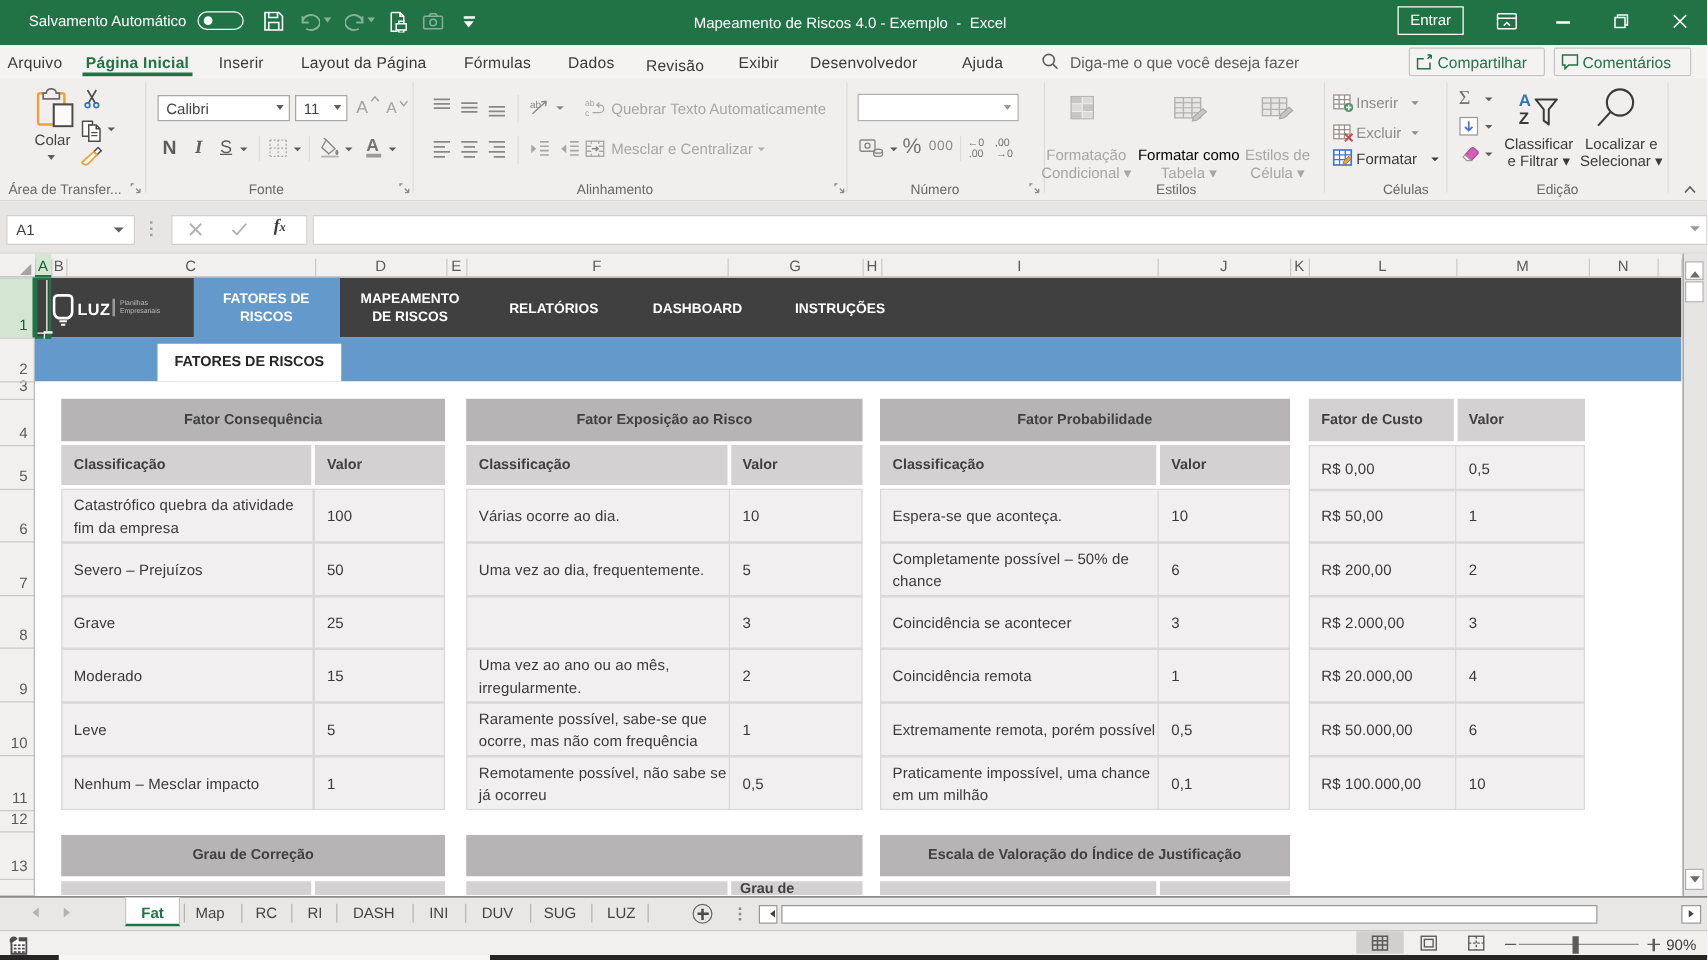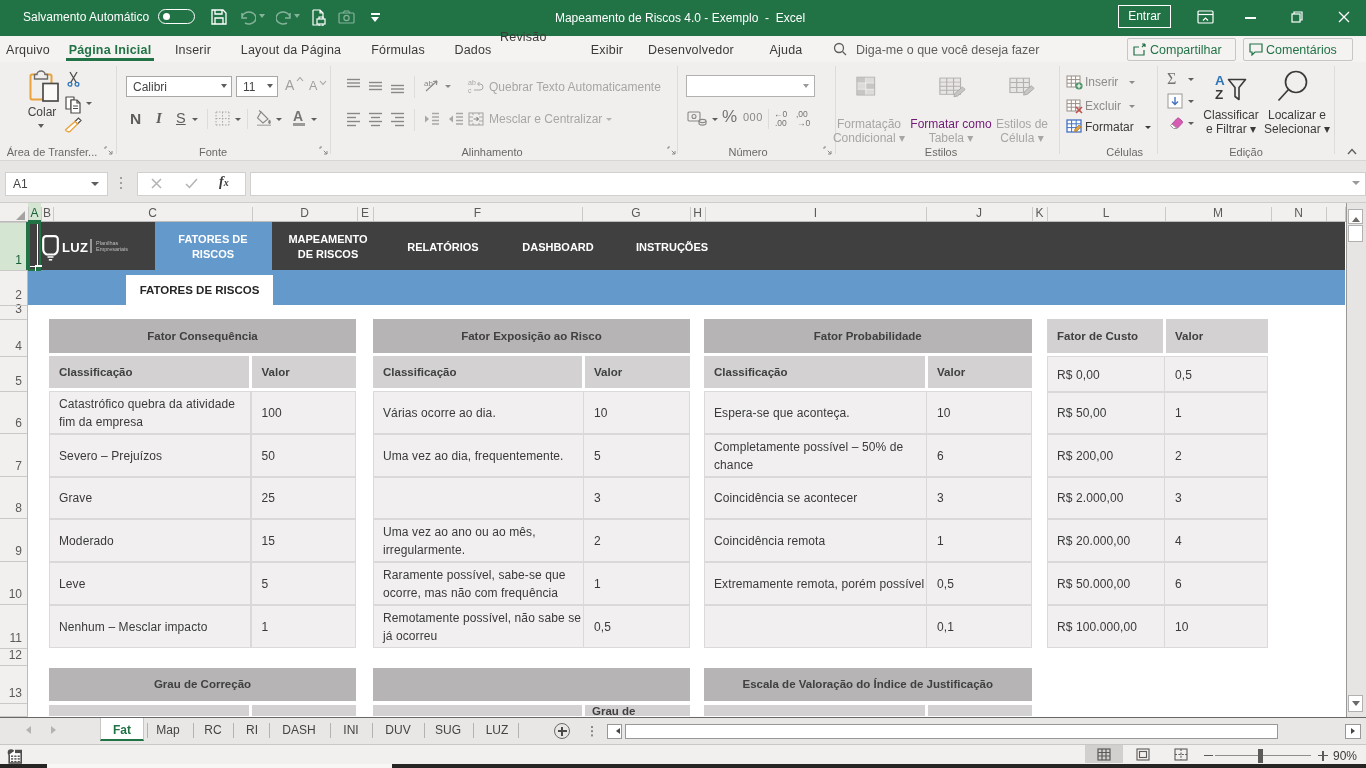--- a/index.html
+++ b/index.html
@@ -65,21 +65,21 @@
 <svg class="ab ic" style="left:1338px;top:11px" width="12" height="12" viewBox="0 0 12 12">
       <path d="M1 1 L11 11 M11 1 L1 11" stroke="#fff" stroke-width="1.3"></path>
     </svg>
 <div class="ab" style="left:0;top:36px;width:1366px;height:26px;background:#f5f3f2;"></div>
 <div class="ab" style="left:-7px;top:43px;width:70px;height:16px;text-align:center;color:#3b3a39;font-weight:400;font-size:12.5px;line-height:15px;letter-spacing:.2px;">Arquivo</div>
 <div class="ab" style="left:50px;top:43px;width:120px;height:16px;text-align:center;color:#217346;font-weight:700;font-size:12.5px;line-height:15px;letter-spacing:.2px;">Página Inicial</div>
 <div class="ab" style="left:158px;top:43px;width:70px;height:16px;text-align:center;color:#3b3a39;font-weight:400;font-size:12.5px;line-height:15px;letter-spacing:.2px;">Inserir</div>
 <div class="ab" style="left:226px;top:43px;width:130px;height:16px;text-align:center;color:#3b3a39;font-weight:400;font-size:12.5px;line-height:15px;letter-spacing:.2px;">Layout da Página</div>
 <div class="ab" style="left:353px;top:43px;width:90px;height:16px;text-align:center;color:#3b3a39;font-weight:400;font-size:12.5px;line-height:15px;letter-spacing:.2px;">Fórmulas</div>
 <div class="ab" style="left:438px;top:43px;width:70px;height:16px;text-align:center;color:#3b3a39;font-weight:400;font-size:12.5px;line-height:15px;letter-spacing:.2px;">Dados</div>
-<div class="ab" style="left:500px;top:30px;width:80px;height:16px;color:#3b3a39;font-weight:400;font-size:12.5px;line-height:15px;letter-spacing:.2px;">Revisão</div>
+<div class="ab" style="left:500px;top:46px;width:80px;height:16px;text-align:center;color:#3b3a39;font-weight:400;font-size:12.5px;line-height:15px;letter-spacing:.2px;">Revisão</div>
 <div class="ab" style="left:572px;top:43px;width:70px;height:16px;text-align:center;color:#3b3a39;font-weight:400;font-size:12.5px;line-height:15px;letter-spacing:.2px;">Exibir</div>
 <div class="ab" style="left:636px;top:43px;width:110px;height:16px;text-align:center;color:#3b3a39;font-weight:400;font-size:12.5px;line-height:15px;letter-spacing:.2px;">Desenvolvedor</div>
 <div class="ab" style="left:756px;top:43px;width:60px;height:16px;text-align:center;color:#3b3a39;font-weight:400;font-size:12.5px;line-height:15px;letter-spacing:.2px;">Ajuda</div>
 <div class="ab" style="left:66px;top:58px;width:88px;height:3px;background:#217346;"></div>
 <svg class="ab ic" style="left:833px;top:42px" width="14" height="14" viewBox="0 0 14 14">
       <g fill="none" stroke="#605e5c" stroke-width="1.3">
         <circle cx="6" cy="6" r="4.5"></circle>
         <path d="M9.5 9.5 L13 13"></path>
       </g>
     </svg>
@@ -318,21 +318,21 @@
     </svg>
     <div class="ab" style="left:817px;top:118px;width:104px;height:13px;text-align:center;color:#a8a6a4;font-size:12px;line-height:13px;">Formatação</div>
     <div class="ab" style="left:817px;top:132px;width:104px;height:13px;text-align:center;color:#a8a6a4;font-size:12px;line-height:13px;">Condicional ▾</div>
 <svg class="ab ic" style="left:938px;top:74px" width="30" height="26" viewBox="0 0 32 32" preserveAspectRatio="none">
       <g fill="none" stroke="#b3b1af" stroke-width="1.2">
         <rect x="2" y="5" width="22" height="20" fill="#e8e6e4"></rect>
         <path d="M2 10 h22 M2 15 h22 M2 20 h22 M9.3 5 v20 M16.6 5 v20"></path>
       </g>
       <path d="M18 24 l8-8 3 3 -8 8 -4 1 z" fill="#c8c6c4" stroke="#a9a7a5"></path>
     </svg>
-    <div class="ab" style="left:899px;top:118px;width:104px;height:13px;text-align:center;color:#701a75;font-size:12px;line-height:13px;">Formatar como</div>
+    <div class="ab" style="left:899px;top:118px;width:104px;height:13px;text-align:center;color:#000000;font-size:12px;line-height:13px;">Formatar como</div>
     <div class="ab" style="left:899px;top:132px;width:104px;height:13px;text-align:center;color:#a8a6a4;font-size:12px;line-height:13px;">Tabela ▾</div>
 <svg class="ab ic" style="left:1008px;top:74px" width="31" height="27" viewBox="0 0 32 32" preserveAspectRatio="none">
       <g fill="none" stroke="#b3b1af" stroke-width="1.2">
         <rect x="2" y="5" width="20" height="17" fill="#e8e6e4"></rect>
         <path d="M2 10 h20 M2 16 h20 M9 5 v17 M16 5 v17"></path>
       </g>
       <path d="M17 21 l7-7 3 3 -7 7 -4 1 z" fill="#c8c6c4" stroke="#a9a7a5"></path>
     </svg>
     <div class="ab" style="left:970px;top:118px;width:104px;height:13px;text-align:center;color:#a8a6a4;font-size:12px;line-height:13px;">Estilos de</div>
     <div class="ab" style="left:970px;top:132px;width:104px;height:13px;text-align:center;color:#a8a6a4;font-size:12px;line-height:13px;">Célula ▾</div>
@@ -575,20 +575,21 @@
         <div class="ab" style="left:714px;top:404.0px;width:202px;color:#3a3a3a;font-size:12px;letter-spacing:.1px;line-height:18px;white-space:nowrap;">Espera-se que aconteça.</div>
         <div class="ab" style="left:937px;top:404.0px;width:60px;color:#3a3a3a;font-size:12px;letter-spacing:.1px;line-height:18px;white-space:nowrap;">10</div>
         <div class="ab" style="left:714px;top:437.5px;width:202px;color:#3a3a3a;font-size:12px;letter-spacing:.1px;line-height:18px;white-space:nowrap;">Completamente possível – 50% de<br>chance</div>
         <div class="ab" style="left:937px;top:446.5px;width:60px;color:#3a3a3a;font-size:12px;letter-spacing:.1px;line-height:18px;white-space:nowrap;">6</div>
         <div class="ab" style="left:714px;top:489.0px;width:202px;color:#3a3a3a;font-size:12px;letter-spacing:.1px;line-height:18px;white-space:nowrap;">Coincidência se acontecer</div>
         <div class="ab" style="left:937px;top:489.0px;width:60px;color:#3a3a3a;font-size:12px;letter-spacing:.1px;line-height:18px;white-space:nowrap;">3</div>
         <div class="ab" style="left:714px;top:531.5px;width:202px;color:#3a3a3a;font-size:12px;letter-spacing:.1px;line-height:18px;white-space:nowrap;">Coincidência remota</div>
         <div class="ab" style="left:937px;top:531.5px;width:60px;color:#3a3a3a;font-size:12px;letter-spacing:.1px;line-height:18px;white-space:nowrap;">1</div>
         <div class="ab" style="left:714px;top:574.5px;width:202px;color:#3a3a3a;font-size:12px;letter-spacing:.1px;line-height:18px;white-space:nowrap;">Extremamente remota, porém possível</div>
         <div class="ab" style="left:937px;top:574.5px;width:60px;color:#3a3a3a;font-size:12px;letter-spacing:.1px;line-height:18px;white-space:nowrap;">0,5</div>
+        <div class="ab" style="left:714px;top:609.0px;width:202px;color:#3a3a3a;font-size:12px;letter-spacing:.1px;line-height:18px;white-space:nowrap;">Praticamente impossível, uma chance<br>em um milhão</div>
         <div class="ab" style="left:937px;top:618.0px;width:60px;color:#3a3a3a;font-size:12px;letter-spacing:.1px;line-height:18px;white-space:nowrap;">0,1</div>
 <div class="ab" style="left:1047px;top:319px;width:115.5px;height:34px;background:#d3d1d1;"></div>
 <div class="ab" style="left:1165.5px;top:319px;width:102.5px;height:34px;background:#d3d1d1;"></div>
 <div class="ab" style="left:1057px;top:329px;width:120px;height:15px;color:#404040;font-weight:700;font-size:11.5px;line-height:15px;">Fator de Custo</div>
 <div class="ab" style="left:1175px;top:329px;width:60px;height:15px;color:#404040;font-weight:700;font-size:11.5px;line-height:15px;">Valor</div>
 <div class="ab" style="left:1047px;top:356px;width:221px;height:292px;background:#f1efef;border:1px solid #dbd9d9;"></div>
 <div class="ab" style="left:1163.5px;top:356px;width:1.5px;height:292px;background:#dad8d8;"></div>
 <div class="ab" style="left:1047px;top:391px;width:221px;height:1.5px;background:#dad8d8;"></div>
 <div class="ab" style="left:1047px;top:433px;width:221px;height:1.5px;background:#dad8d8;"></div>
 <div class="ab" style="left:1047px;top:476px;width:221px;height:1.5px;background:#dad8d8;"></div>

